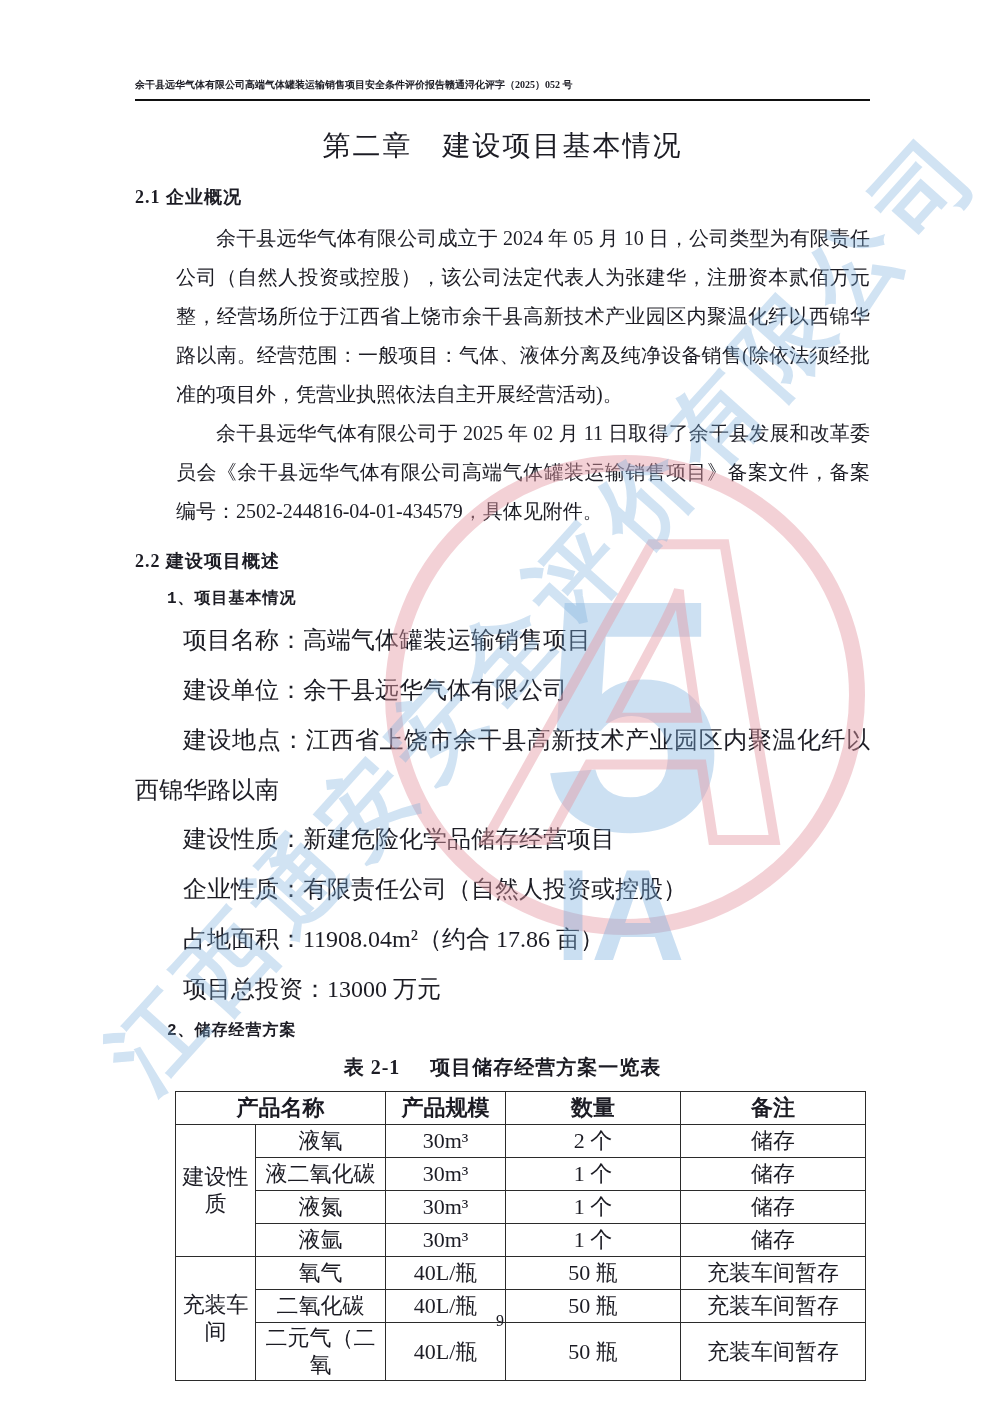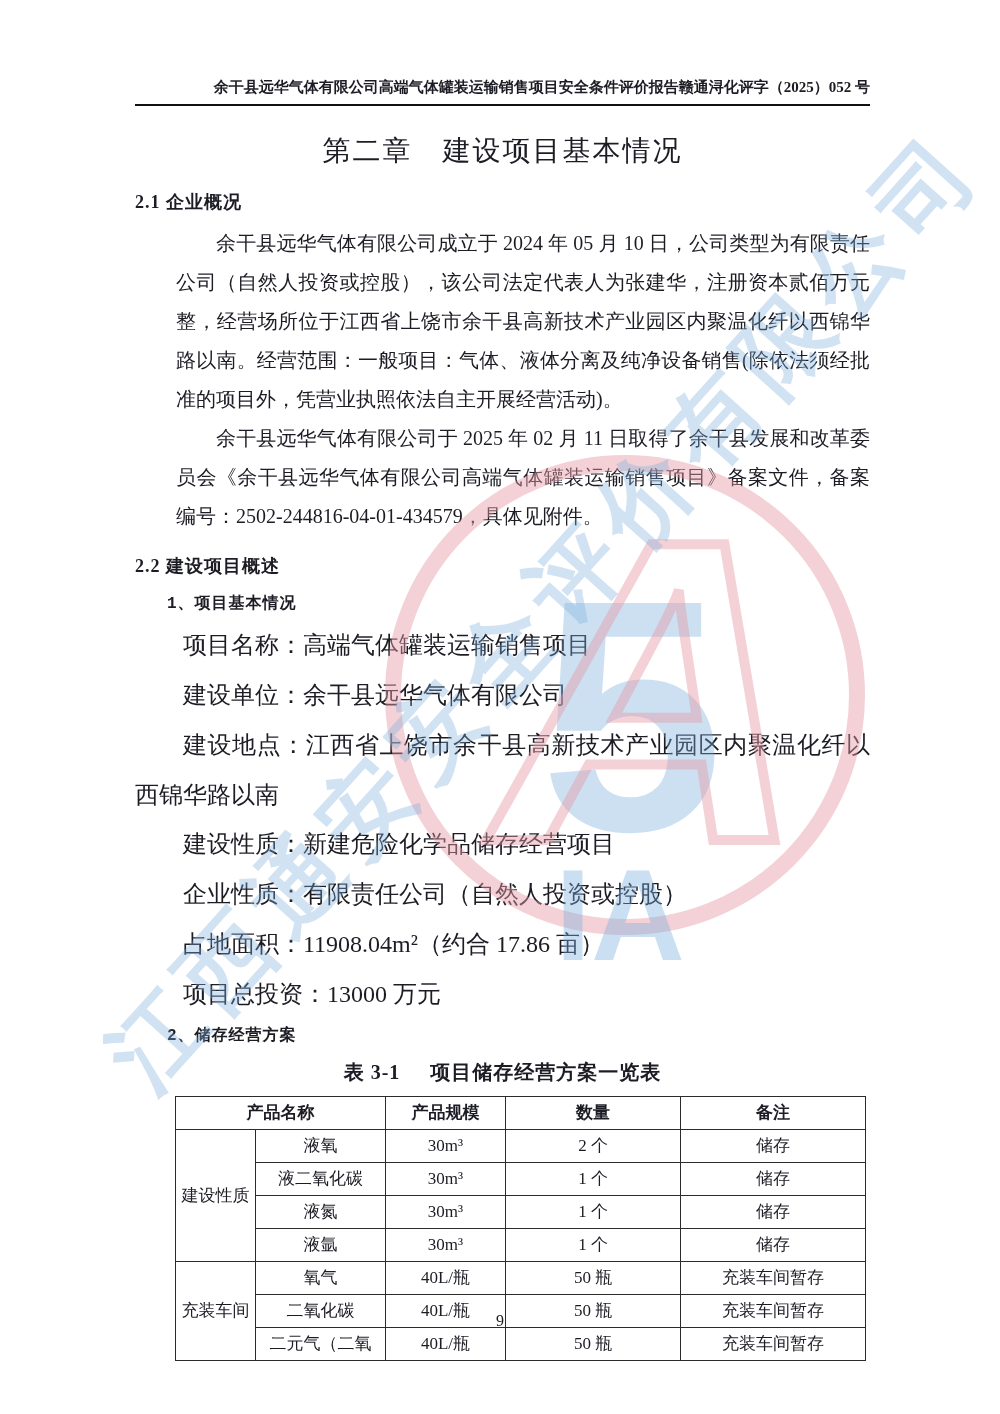--- a/index.html
+++ b/index.html
@@ -12,23 +12,23 @@
     overflow:hidden;
   }
   .page {
     position:relative;
     z-index:1;
     padding:78px 130px 0 135px;
   }
   
   .doc-header {
     display:flex;
-    justify-content:flex-end;
+    justify-content:flex-start;
     align-items:flex-end;
-    font-size:15px;
+    font-size:10px;
     font-weight:bold;
     font-family:"Liberation Serif", serif;
     border-bottom:2px solid #111;
     padding-bottom:7px;
   }
   .doc-header .right { white-space:nowrap; }
   
   .chapter-title {
     text-align:center;
     font-family:"Liberation Sans", sans-serif;
@@ -74,21 +74,21 @@
     font-size:20px;
     margin:6px 0 10px 0;
     letter-spacing:1px;
   }
   .caption-gap { display:inline-block; width:30px; }
   table.storage {
     border-collapse:collapse;
     margin-left:40px;
     width:690px;
     table-layout:fixed;
-    font-size:17px;
+    font-size:22px;
   }
   table.storage th, table.storage td {
     border:1.5px solid #2b2b2b;
     text-align:center;
     vertical-align:middle;
     height:33px;
     padding:1px 4px;
     line-height:1.25;
   }
   table.storage th { font-weight:bold; }
@@ -135,21 +135,21 @@
   <p class="detail-item">建设单位：余干县远华气体有限公司</p>
   <p class="detail-item">建设地点：江西省上饶市余干县高新技术产业园区内聚温化纤以西锦华路以南</p>
   <p class="detail-item">建设性质：新建危险化学品储存经营项目</p>
   <p class="detail-item">企业性质：有限责任公司（自然人投资或控股）</p>
   <p class="detail-item">占地面积：11908.04m²（约合 17.86 亩）</p>
   <p class="detail-item">项目总投资：13000 万元</p>
 
   <p class="sub-heading">2、储存经营方案</p>
 
   <div class="table-caption">
-    <span>表 3-1</span><span class="caption-gap"></span><span>项目储存经营方案一览表</span>
+    <span>表 2-1</span><span class="caption-gap"></span><span>项目储存经营方案一览表</span>
   </div>
 
   <table class="storage">
     <colgroup>
       <col style="width:80px">
         <col style="width:130px">
         <col style="width:120px">
         <col style="width:175px">
         <col style="width:185px">
     </colgroup>

